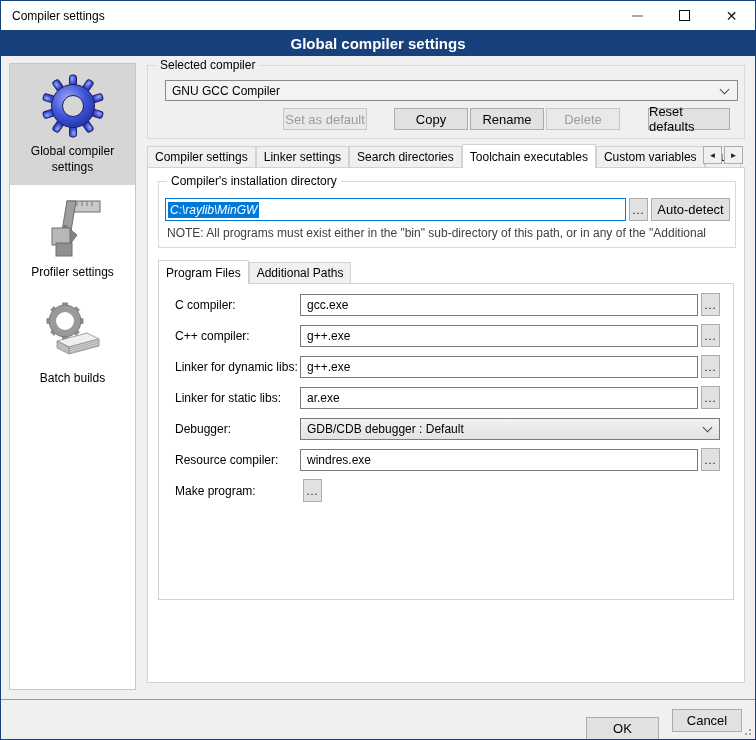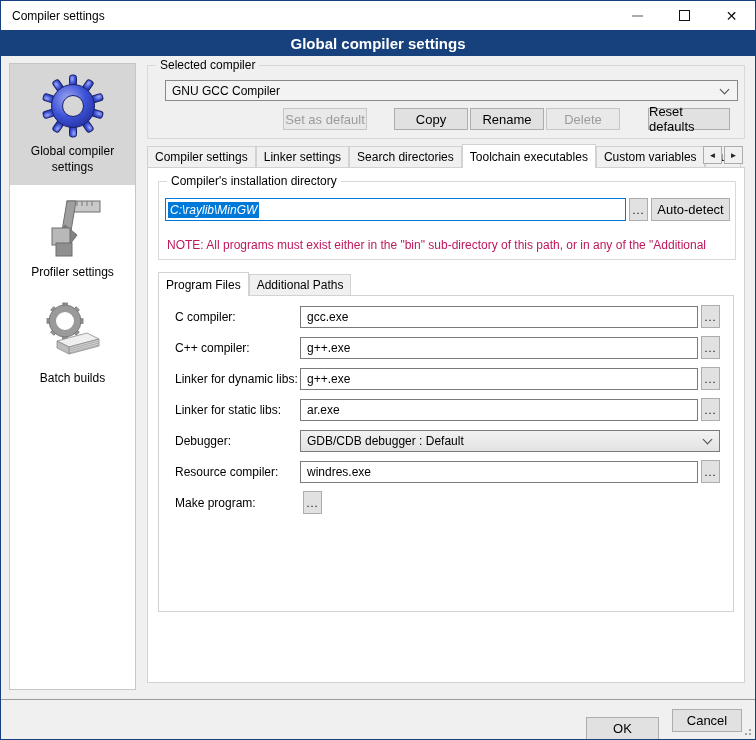--- a/index.html
+++ b/index.html
@@ -57,21 +57,21 @@
                font-size:8px; display:flex; align-items:center; justify-content:center; color:#222; }
   .panel { position:relative; background:#fff; border:1px solid #D2D2D2; height:516px; z-index:1; }
   
   #gb-dir { margin:13px 8px 0 10px; padding:16px 5px 5px 6px; background:#fff; }
   .dir-row { display:flex; align-items:center; gap:3px; }
   .dir-input { flex:1; height:23px; border:1px solid #0078D7; background:#fff;
                display:flex; align-items:center; padding:0 2px; overflow:hidden;font-style:italic; }
   .dir-sel { background:#0078D7; color:#fff; padding:1px 2px; white-space:nowrap; }
   .browse-btn { width:19px; height:23px; flex:none; font-size:11px; letter-spacing:1px; }
   .autodetect-btn { width:79px; height:23px; flex:none; }
-  .note { color:#be185d; margin:17px 2px 2px 2px; white-space:nowrap; overflow:hidden; }
+  .note { color:#404040; margin:5px 2px 2px 2px; white-space:nowrap; overflow:hidden; }
   
   .subtabstrip { margin:11px 0 0 10px; }
   .subpanel { margin:0 10px; border:1px solid #D2D2D2; background:#fff; height:317px; padding-top:9px; z-index:1; position:relative; }
   .frow { display:flex; align-items:center; margin:0 13px 8px 16px; height:23px; }
   .flabel { width:125px; flex:none; }
   .finput { flex:1; height:22px; border:1px solid #7A7A7A; background:#fff;
             display:flex; align-items:center; padding:0 6px; }
   .fbrowse { width:19px; height:23px; margin-left:3px; flex:none; font-size:11px; letter-spacing:1px; }
   .fselect { flex:1; height:22px; border:1px solid #7A7A7A;
              background:linear-gradient(#F2F2F2,#E2E2E2);

